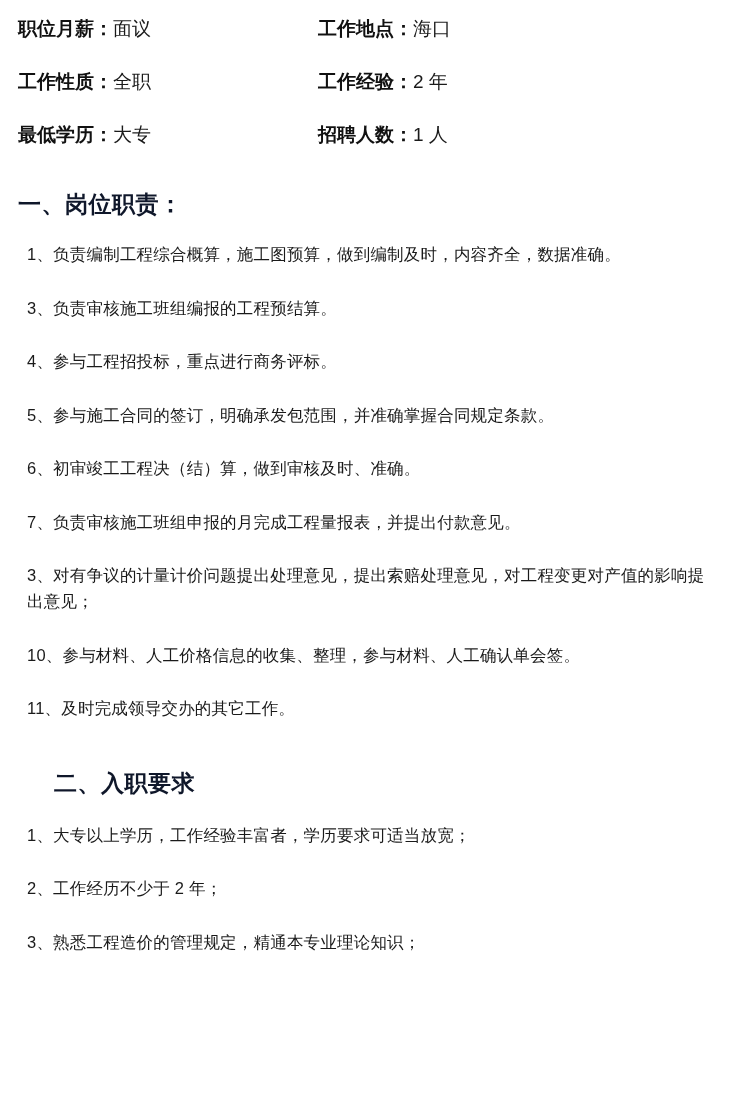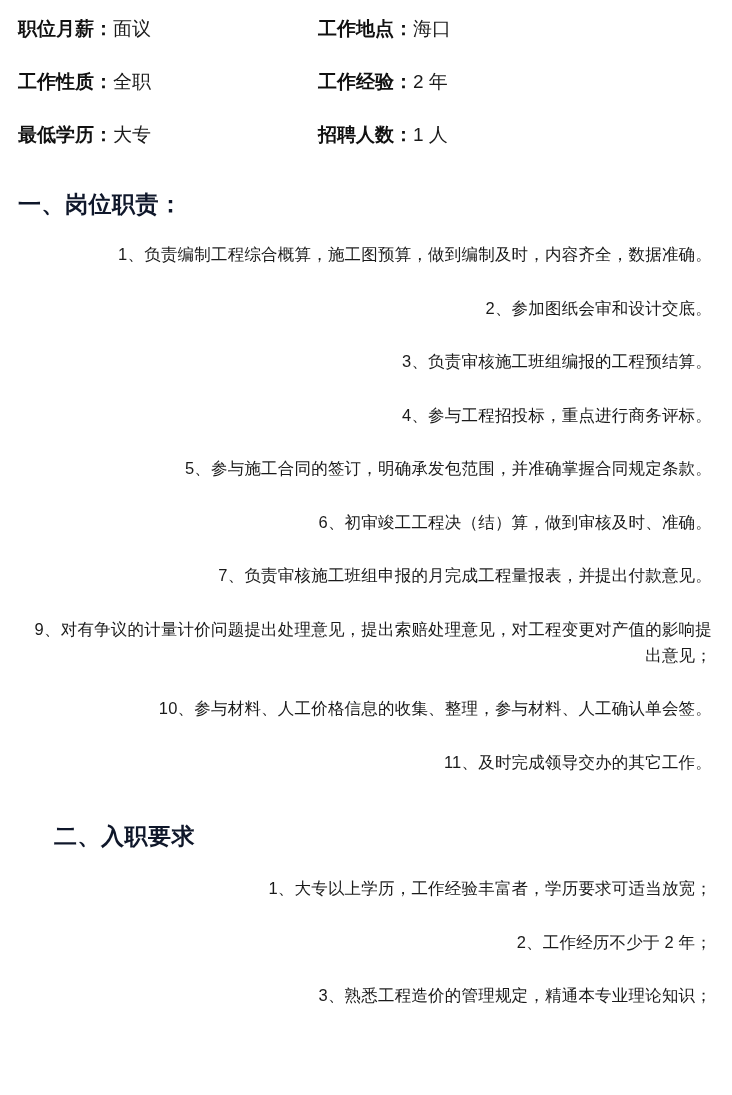--- a/index.html
+++ b/index.html
@@ -54,21 +54,20 @@
     margin-bottom: 24px;
     margin-left: 40px;
   }
   p.item {
     font-size: 16.5px;
     line-height: 1.55;
     color: #1a1a1a;
     margin: 0 0 28px 13px;
     padding-right: 6px;
     letter-spacing: 0.2px;
-    text-align: right;
   }
   p.item:last-child { margin-bottom: 18px; }
 </style>
 </head>
 <body>
 
 <div class="page">
 
   <table class="meta">
     <tbody>
@@ -95,27 +94,26 @@
         <td class="col-right">
           <span class="lbl">招聘人数：</span><span class="val">1 人</span>
         </td>
       </tr>
     </tbody>
   </table>
 
   <h2 class="section">一、岗位职责：</h2>
 
   <p class="item">1、负责编制工程综合概算，施工图预算，做到编制及时，内容齐全，数据准确。</p>
-  <p class="item">2、参加图纸会审和设计交底。</p>
   <p class="item">3、负责审核施工班组编报的工程预结算。</p>
   <p class="item">4、参与工程招投标，重点进行商务评标。</p>
   <p class="item">5、参与施工合同的签订，明确承发包范围，并准确掌握合同规定条款。</p>
   <p class="item">6、初审竣工工程决（结）算，做到审核及时、准确。</p>
   <p class="item">7、负责审核施工班组申报的月完成工程量报表，并提出付款意见。</p>
-  <p class="item">9、对有争议的计量计价问题提出处理意见，提出索赔处理意见，对工程变更对产值的影响提出意见；</p>
+  <p class="item">3、对有争议的计量计价问题提出处理意见，提出索赔处理意见，对工程变更对产值的影响提出意见；</p>
   <p class="item">10、参与材料、人工价格信息的收集、整理，参与材料、人工确认单会签。</p>
   <p class="item">11、及时完成领导交办的其它工作。</p>
 
   <h2 class="section second">二、入职要求</h2>
 
   <p class="item">1、大专以上学历，工作经验丰富者，学历要求可适当放宽；</p>
   <p class="item">2、工作经历不少于 2 年；</p>
   <p class="item">3、熟悉工程造价的管理规定，精通本专业理论知识；</p>
 
 </div>

